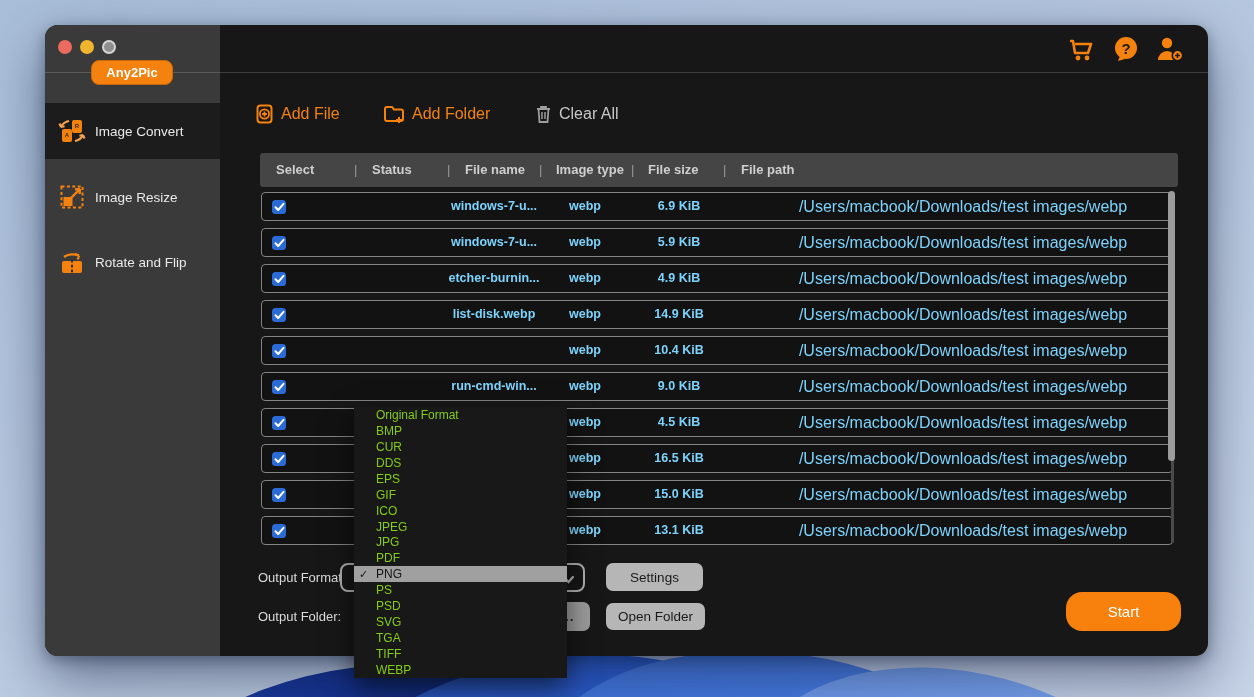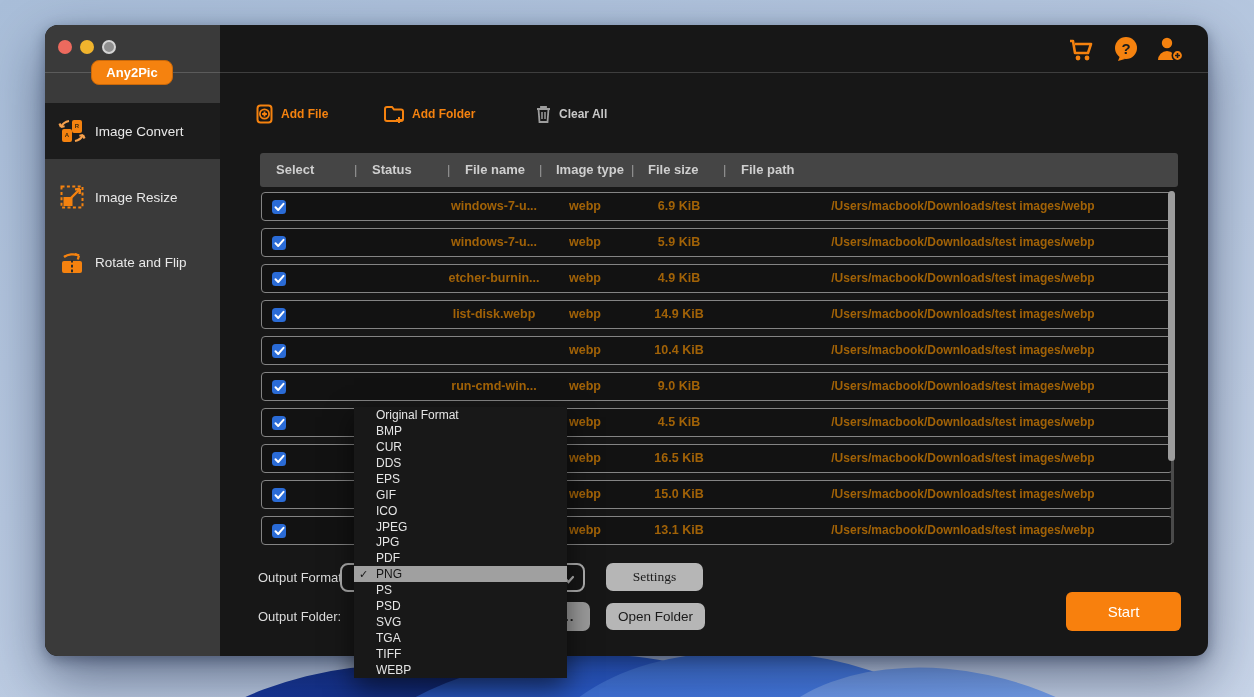--- a/index.html
+++ b/index.html
@@ -27,73 +27,73 @@
            align-items:center; justify-content:center; }
 
   .nav-item { position:absolute; left:0; width:175px; height:56px; display:flex;
               align-items:center; cursor:default; }
   .nav-item.sel { background:#1c1c1c;padding-left:40px; }
   .nav-icon { position:absolute; left:13px; width:28px; height:28px; }
   .nav-label { position:absolute; left:50px; color:#e9e9e9; font-size:13.5px; font-weight:500; }
 
   
   .toolbtn { position:absolute; top:78px; height:22px; display:flex; align-items:center; gap:7px; }
-  .toolbtn .lbl { font-size:12px; font-weight:700; }
+  .toolbtn .lbl { font-size:16px; font-weight:400; }
   .orange-lbl { color:#f5820f; }
   .gray-lbl { color:#c7c7c7; }
 
   .hdr-icons { position:absolute; top:10px; }
 
   
   .thead { position:absolute; left:215px; top:128px; width:918px; height:34px;
            background:#454545; border-radius:3px; color:#cfcfcf;
            font-size:13px; font-weight:700; }
   .thead span { position:absolute; line-height:34px; }
   .thead .sep { color:#989898; font-weight:400; }
   #rows { position:absolute; left:0; top:0; }
   .trow { position:absolute; left:216px; width:912px; height:29px;
           background:#121212; border:1px solid #848484; border-radius:4px; }
-  .trow span { position:absolute; line-height:27px; text-align:center; color:#a16207; }
+  .trow span { position:absolute; line-height:27px; text-align:center; color:#7dd3fc; }
   .cb { position:absolute; left:10px; top:7px; width:14px; height:14px;
         background:#2a6bd6; border-radius:3.5px; display:flex;
         align-items:center; justify-content:center; }
   .c-status { left:90px;  width:60px;  font-size:12.5px; }
   .c-name { left:157px; width:150px; font-size:12.5px; font-weight:700; }
   .c-type { left:288px; width:70px;  font-size:12.5px; font-weight:700; }
   .c-size { left:377px; width:80px;  font-size:12.5px; font-weight:700; }
-  .c-path { left:536px; width:330px; font-size:12px;   font-weight:700; }
+  .c-path { left:536px; width:330px; font-size:16px;   font-weight:400; }
 
   .scroll-track { position:absolute; left:1126px; top:166px; width:3px; height:352px;
                   background:#4a4a4a; border-radius:2px; }
   .scroll-thumb { position:absolute; left:1123px; top:166px; width:7px; height:270px;
                   background:#9c9c9c; border-radius:3.5px; }
 
   
   .fld-label { position:absolute; left:213px; color:#dcdcdc; font-size:13px; }
   .lbl-format { top:538px; height:29px; line-height:29px; }
   .lbl-folder { top:578px; height:27px; line-height:27px; }
   .select-box { position:absolute; left:295px; top:538px; width:245px; height:29px;
                 border:2px solid #aeaeae; border-radius:8px; background:#161616; }
   .select-box svg { position:absolute; right:7px; top:7px; }
   .gray-btn { position:absolute; background:#b6b6b6; color:#1a1a1a; font-size:13.5px;
               font-weight:500; border:none; border-radius:7px; text-align:center; }
-  .btn-settings { left:561px; top:538px; width:97px; height:28px;font-family:Liberation Serif, serif; }
+  .btn-settings { left:561px; top:538px; width:97px; height:28px; }
   .btn-browse   { left:500px; top:577px; width:45px; height:29px; background:#9a9a9a;
                   font-weight:700; letter-spacing:1px; }
   .btn-open     { left:561px; top:578px; width:99px; height:27px; }
   .btn-start { position:absolute; left:1021px; top:567px; width:115px; height:39px;
-               background:#f8800d; border:none; border-radius:6px; color:#fff;
+               background:#f8800d; border:none; border-radius:16px; color:#fff;
                font-size:15px; font-weight:500; }
 
   
   .dropdown { position:absolute; left:354px; top:407px; width:213px; height:271px;
               background:#181818; z-index:60; display:flex; flex-direction:column;
               box-shadow:0 10px 26px rgba(0,0,0,.55); }
   .dd-item { flex:1; position:relative; display:flex; align-items:center;
-             padding-left:22px; color:#e5e5e5; font-size:12px; }
+             padding-left:22px; color:#84cc16; font-size:12px; }
   .dd-item.sel { background:#a0a0a0; color:#141414; font-weight:500; }
   .dd-check { position:absolute; left:5px; font-size:11px; font-weight:700; color:#141414; }
 </style>
 </head>
 <body>
 
 <div class="screen">
 
   <svg class="bloom" viewBox="0 0 1090 320">
     <defs>

